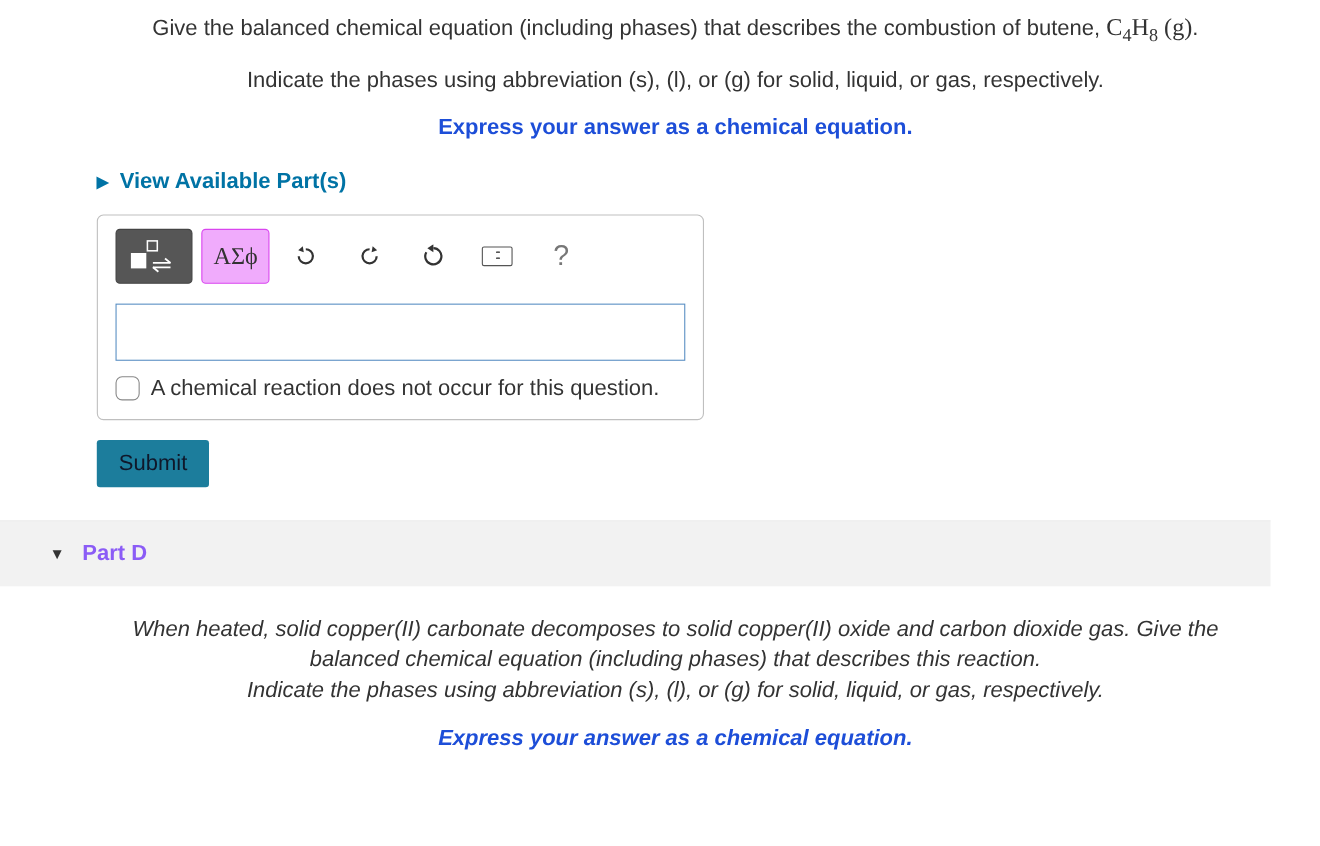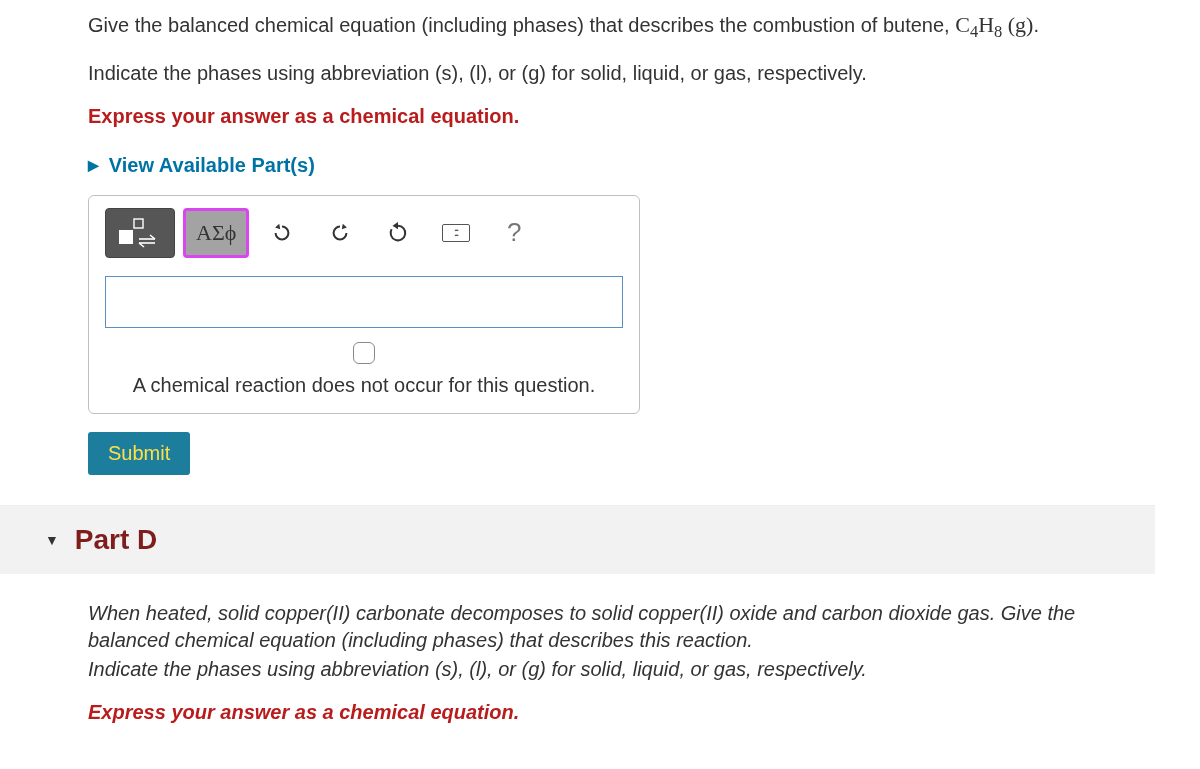--- a/index.html
+++ b/index.html
@@ -5,24 +5,24 @@
     * { box-sizing: border-box; margin: 0; padding: 0; }
     body {
       font-family: Arial, Helvetica, sans-serif;
       font-size: 20px;
       color: #333;
       background: #fff;
       width: 1200px;
       padding: 10px 0 0 0;
     }
     .content { padding-left: 88px; padding-right: 60px; }
-    .question-line { line-height: 1.35; margin-bottom: 16px; }
+    .question-line { line-height: 1.35; margin-bottom: 16px; text-align: center; }
     sub, .sub { font-size: 0.75em; vertical-align: sub; }
     .formula { font-family: 'Times New Roman', serif; font-size: 22px; }
-    .bold { font-weight: 700; color: #b91c1c; }
+    .bold { font-weight: 700; color: #1d4ed8; }
     .hints {
       display: inline-flex; align-items: center; gap: 10px;
       color: #0073a5; font-weight: 700; cursor: pointer;
       margin-top: 8px; margin-bottom: 18px;
     }
     .hints .tri { font-size: 14px; }
     .editor-box {
       border: 1px solid #bfbfbf; border-radius: 6px;
       display: inline-block; padding: 12px 16px 16px 16px;
       margin-bottom: 18px;
@@ -31,45 +31,45 @@
     .tool-btn {
       height: 50px; min-width: 50px; padding: 0 10px;
       display: inline-flex; align-items: center; justify-content: center;
       border-radius: 4px; cursor: pointer; font-size: 22px; color: #333;
     }
     .tool-btn.dark {
       background: #565656; color: #fff; border: 1px solid #444;
       width: 70px;
     }
     .tool-btn.light {
-      background: #a3a3a3; border: 3px solid #d946ef; align-items: center;
+      background: #f0abfc; border: 1px solid #d946ef; align-items: center;
     }
     .tool-btn.plain { background: transparent; }
     .tool-btn.q { color: #777; font-size: 26px; }
     .eq-svg { width: 46px; height: 34px; }
     .answer-input {
       width: 518px; height: 52px; border: 1px solid #5a8fc4;
       font-size: 18px; padding: 4px 8px; outline: none; background:#fff;
     }
-    .checkbox-row { display: flex; align-items: center; gap: 10px; margin-top: 14px; flex-direction: column; }
+    .checkbox-row { display: flex; align-items: center; gap: 10px; margin-top: 14px; }
     .chk {
       width: 22px; height: 22px; border: 1.5px solid #888; border-radius: 6px;
       display: inline-block; cursor: pointer; background: #fff;
     }
     .submit-btn {
-      background: #1c7d9c; color: #fde047; border: none;
+      background: #1c7d9c; color: #0f172a; border: none;
       font-size: 20px; padding: 10px 20px; border-radius: 3px; cursor: pointer;
     }
     .part-header {
       display: flex; align-items: center; gap: 16px;
       background: #f2f2f2; border-top: 1px solid #eee;
       padding: 18px 0 18px 45px; margin-top: 30px; width: 1155px;
     }
     .part-header .tri { font-size: 14px; color: #333; }
-    .part-title { font-weight: 700; font-size: 28px; color: #7f1d1d; }
+    .part-title { font-weight: 700; font-size: 20px; color: #8b5cf6; }
     .keyboard-icon {
       width: 28px; height: 18px; border: 1.5px solid #555; border-radius: 2px;
       display: inline-flex; align-items: center; justify-content: center;
       font-size: 5px; letter-spacing: -1px; line-height:1; padding-top:1px;
       color:#555; background:#fff;
     }
   </style>
 </head>
 <body>
 

